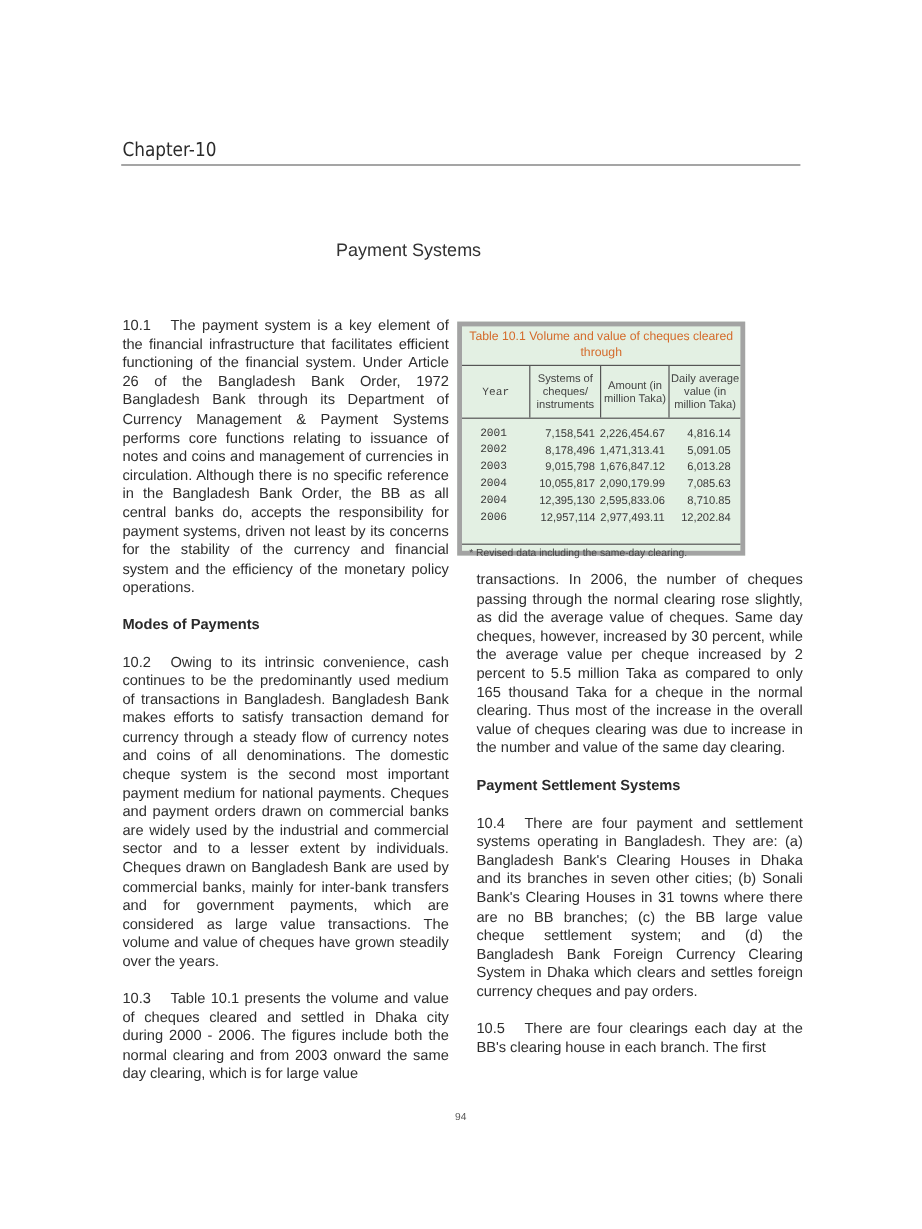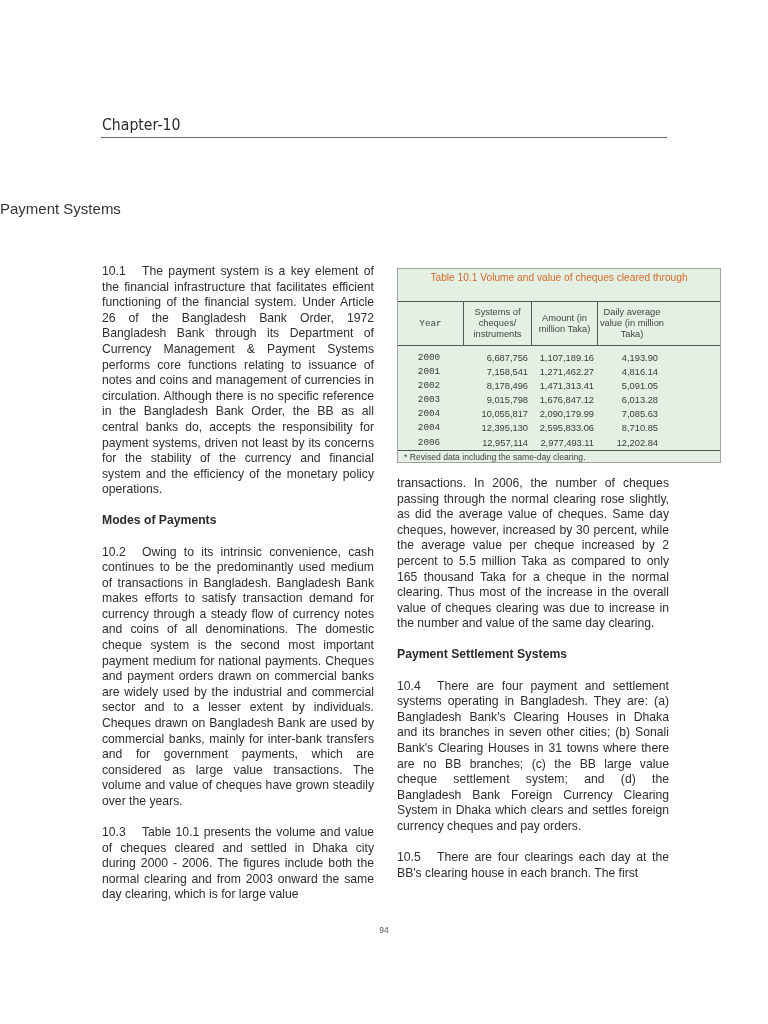--- a/index.html
+++ b/index.html
@@ -10,36 +10,36 @@
     .chapter {
       position: absolute; left: 102px; top: 115px; width: 565px;
       font-size: 16px; color: #2a2a2a; letter-spacing: 0px;
       font-family: "DejaVu Sans", sans-serif; transform: scaleX(0.88); transform-origin: left;
     }
     .chapter-rule {
       position: absolute; left: 101px; top: 137px; width: 566px; height: 1px;
       background: #6a6a6a;
     }
     .title {
-      position: absolute; left: 0; width: 681px; top: 200px; 
+      position: absolute; left: 0; width: 681px; top: 200px; text-align: center;
       font-size: 15px; color: #333;
     }
     .col {
       position: absolute; width: 272px; font-size: 12.2px; line-height: 15.6px;
       text-align: justify; color: #2e2e2e;
     }
     .col p { margin: 0 0 15.5px 0; }
     .col h3 { font-size: 12.2px; margin: 0 0 15.5px 0; font-weight: bold; color: #2a2a2a; }
     .left { left: 102px; top: 264px; }
     .right { left: 397px; top: 476px; }
     .pnum { display: inline-block; width: 40px; }
 
     .table-box {
-      position: absolute; left: 397px; top: 268px; width: 324px; height: 195px;
-      background: #e3f0e3; border: 1px solid #a3a3a3; box-sizing: border-box;
+      position: absolute; left: 381px; top: 268px; width: 240px; height: 195px;
+      background: #e3f0e3; border: 4px solid #a3a3a3; box-sizing: border-box;
     }
     .tcap {
       text-align: center; font-size: 10.2px; color: #d46a2a; line-height: 14px;
       padding-top: 2px; height: 32px; box-sizing: border-box;
     }
     .thead {
       display: flex; border-top: 1px solid #555; border-bottom: 1px solid #555;
       height: 43px; font-size: 9.3px; color: #444; line-height: 11px;
     }
     .thead div {
@@ -82,29 +82,23 @@
     <div>Table 10.1  Volume and value of cheques cleared through</div>
   </div>
   <div class="thead">
     <div class="c1">Year</div>
     <div class="c2">Systems of cheques/ instruments</div>
     <div class="c3">Amount (in million Taka)</div>
     <div class="c4">Daily average value (in million Taka)</div>
   </div>
   <div class="tbody">
     <div class="trow">
-        <div class="c1">2000</div>
-        <div class="c2">6,687,756</div>
-        <div class="c3">1,107,189.16</div>
-        <div class="c4">4,193.90</div>
-      </div>
-    <div class="trow">
         <div class="c1">2001</div>
         <div class="c2">7,158,541</div>
-        <div class="c3">1,271,462.27</div>
+        <div class="c3">2,226,454.67</div>
         <div class="c4">4,816.14</div>
       </div>
     <div class="trow">
         <div class="c1">2002</div>
         <div class="c2">8,178,496</div>
         <div class="c3">1,471,313.41</div>
         <div class="c4">5,091.05</div>
       </div>
     <div class="trow">
         <div class="c1">2003</div>

